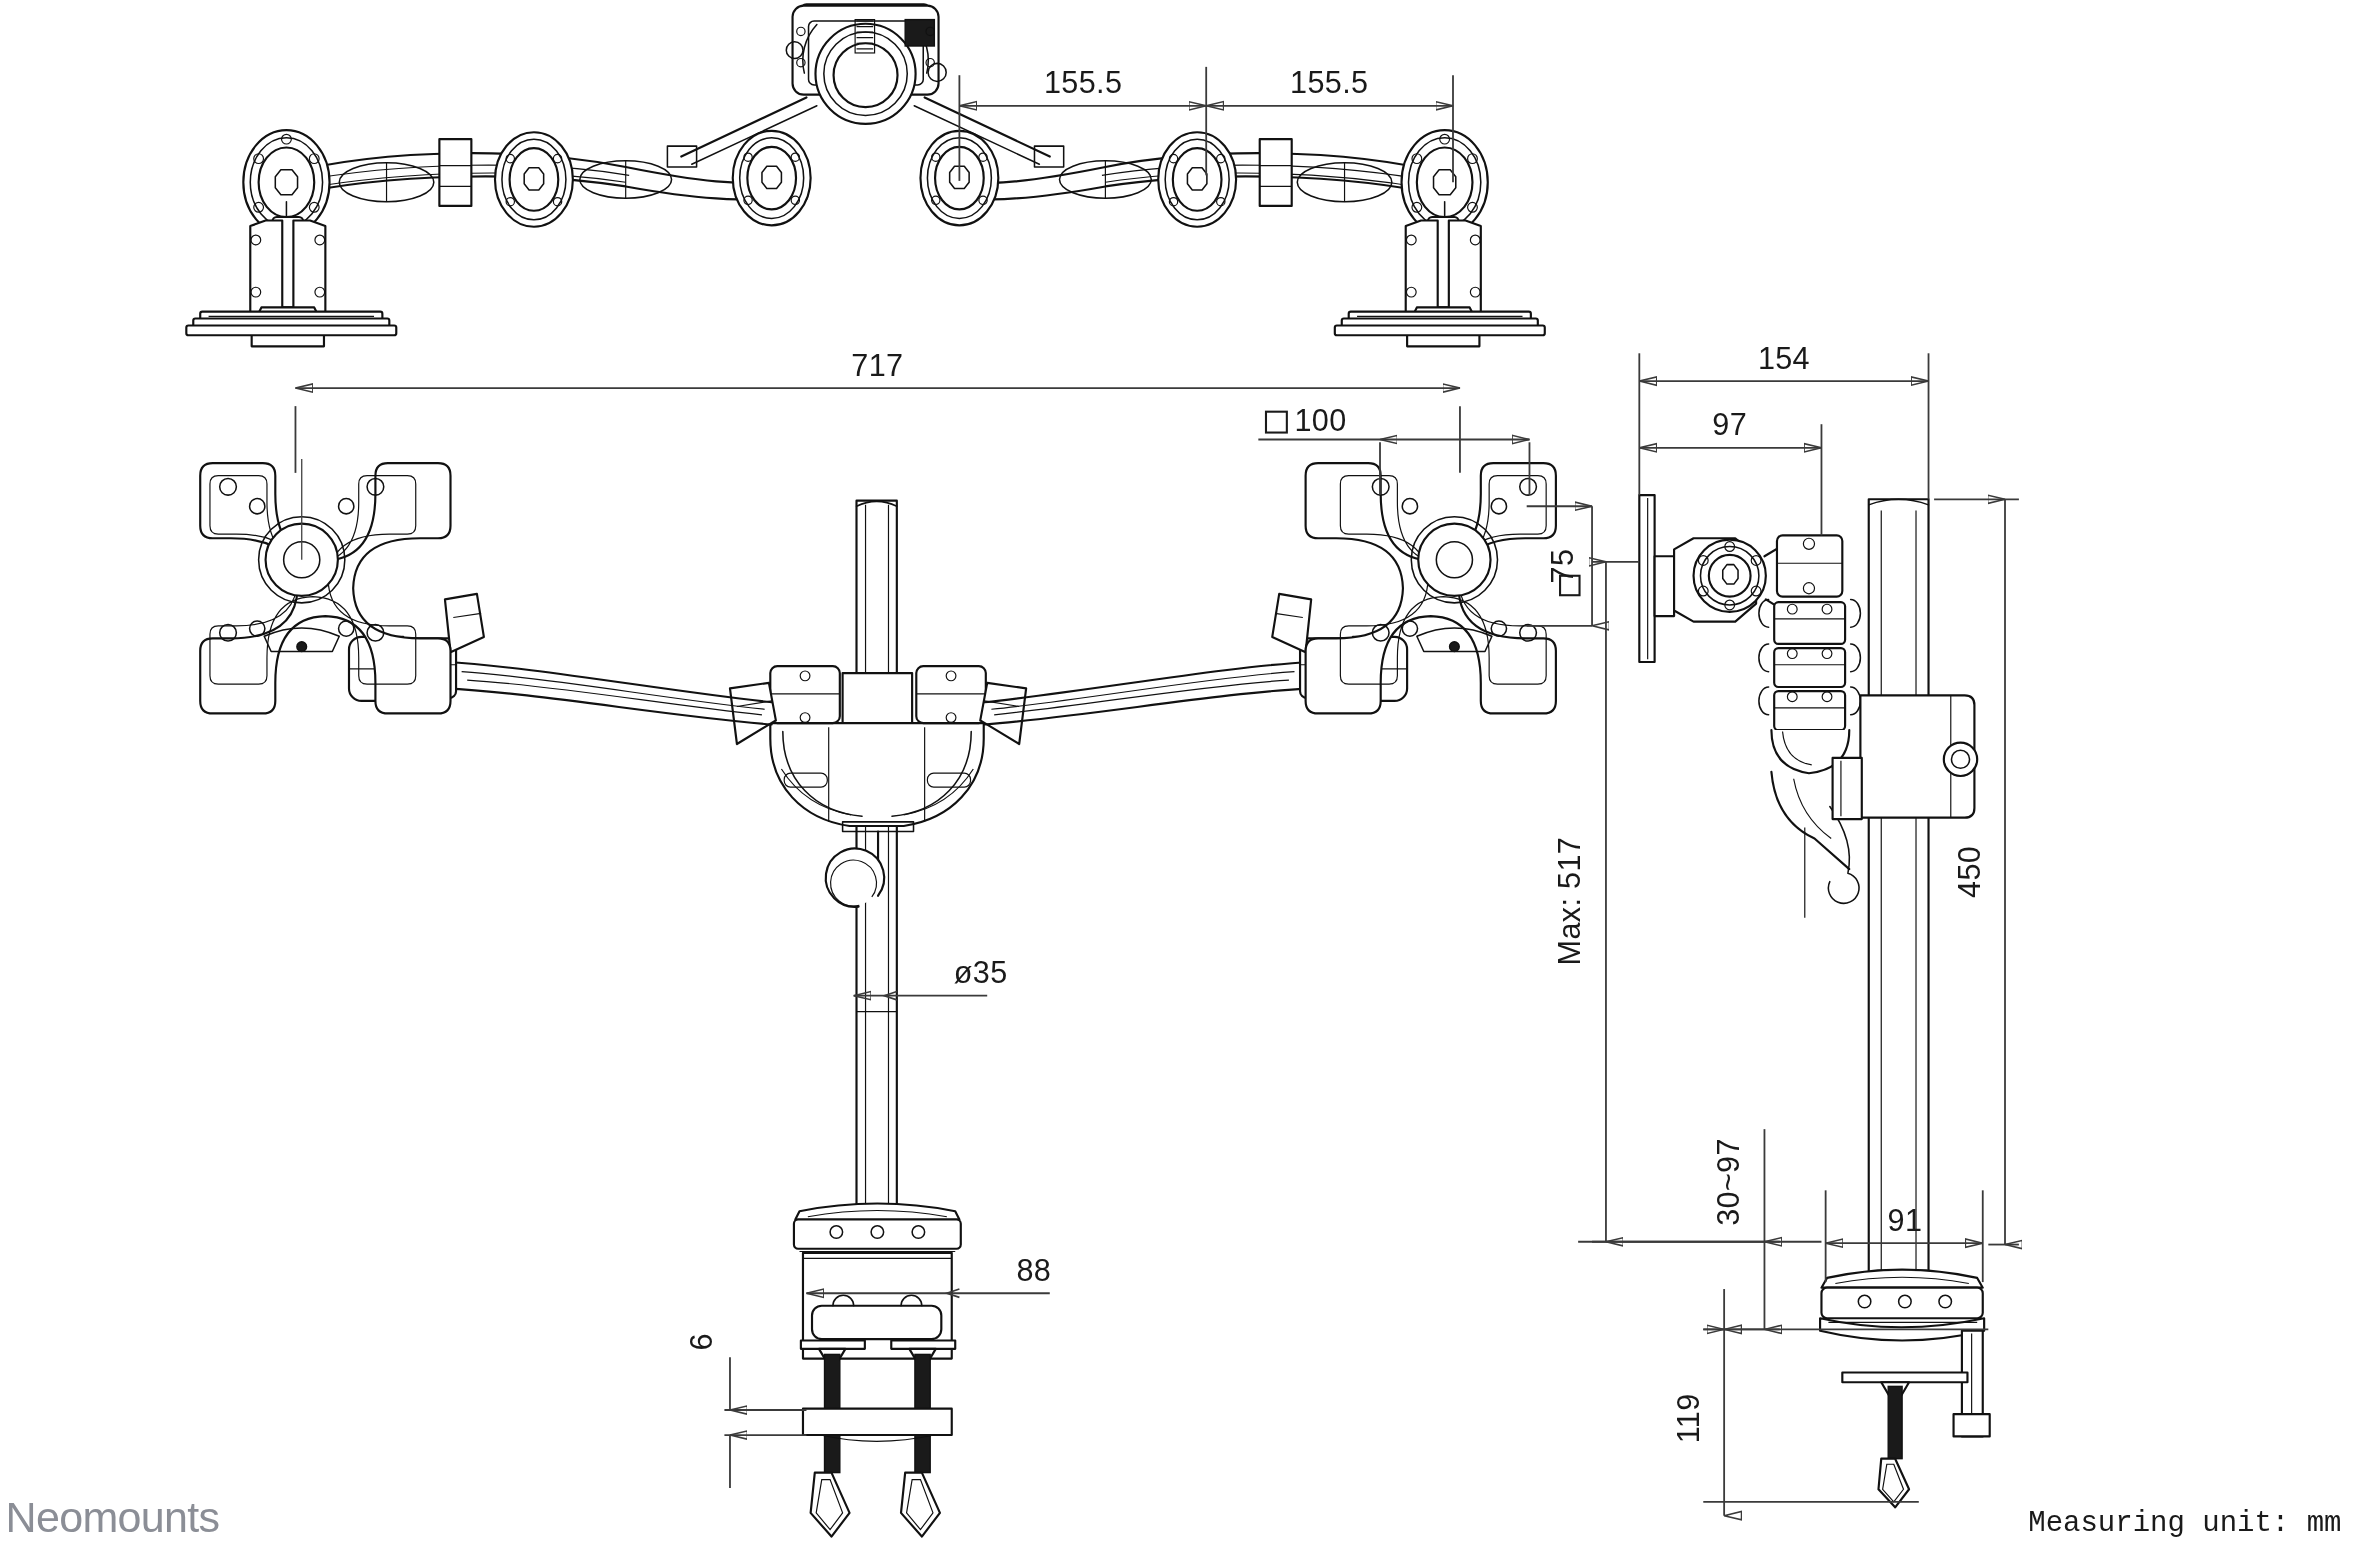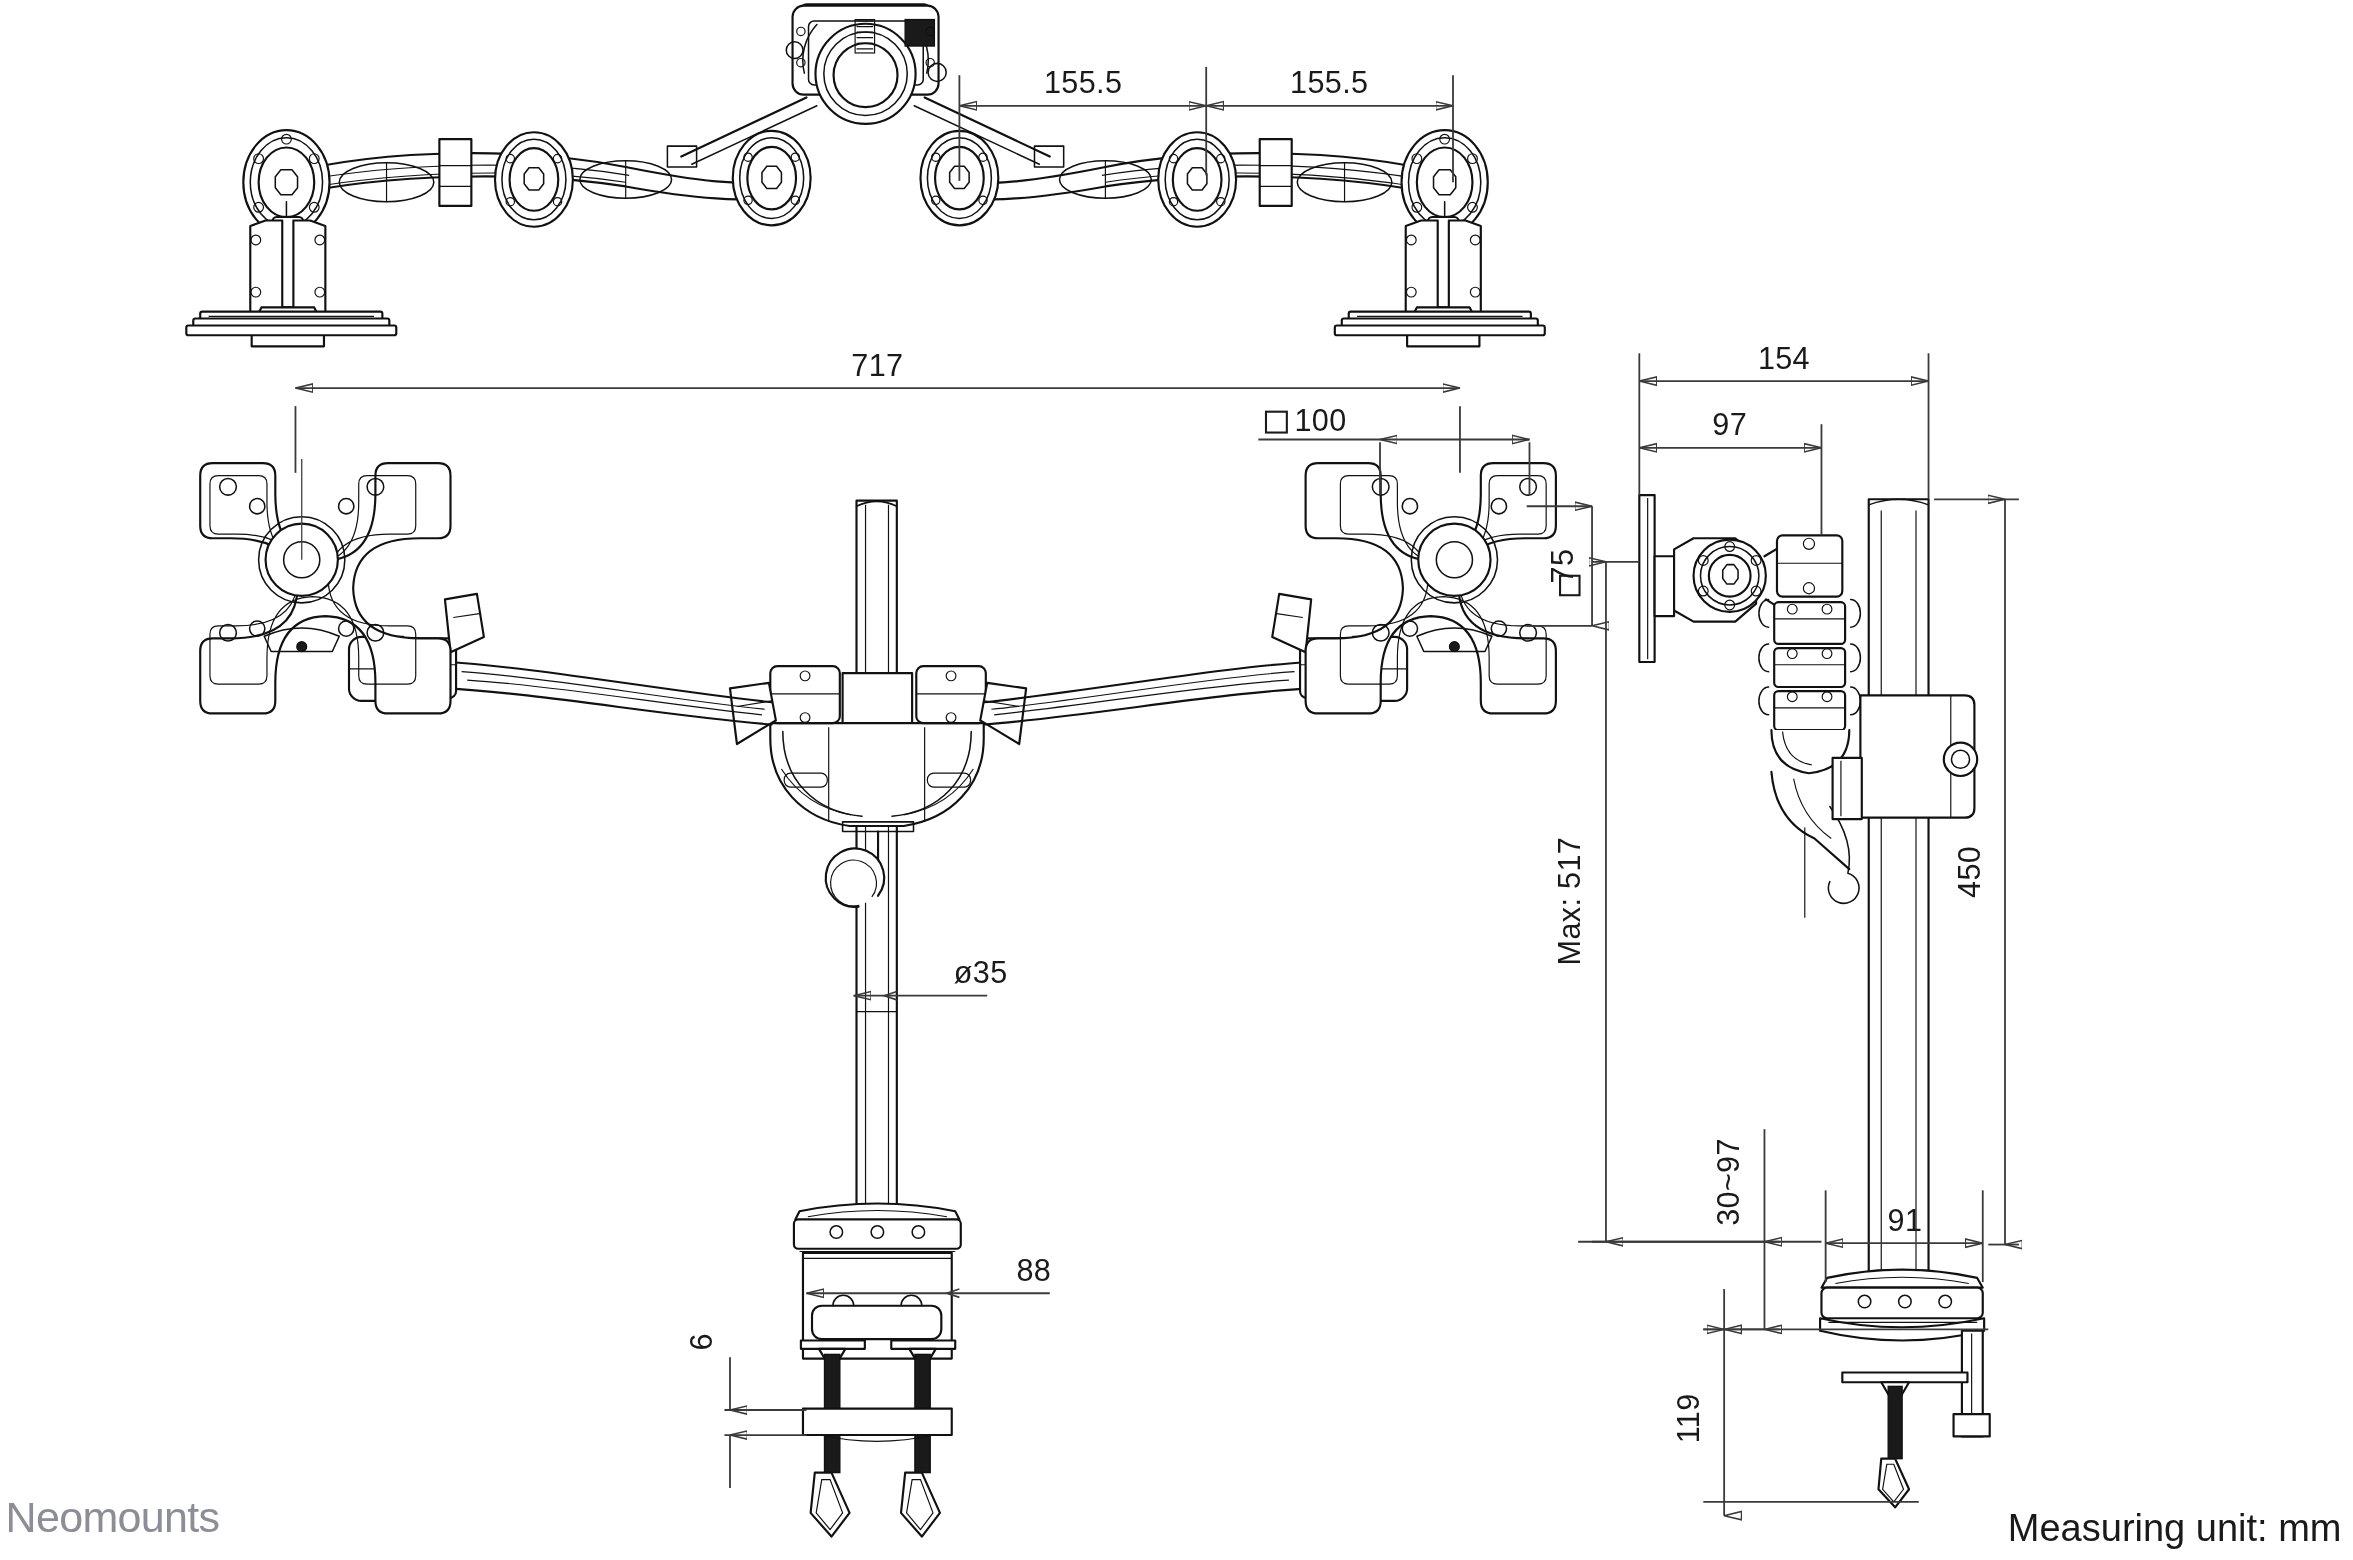--- a/index.html
+++ b/index.html
@@ -32,22 +32,22 @@
   #brand{
     position:absolute;left:5.6px;top:1493px;
     font-family:"Liberation Sans", sans-serif;
     font-size:43px;font-weight:normal;
     color:#8b8e96;
     letter-spacing:-0.7px;
     white-space:nowrap;
   }
   #unit-note{
     position:absolute;right:12.5px;top:1507px;
-    font-family:Liberation Sans, sans-serif;
-    font-size:38px;
+    font-family:Liberation Mono, monospace;
+    font-size:29px;
     color:#1a1a1a;
     white-space:nowrap;
   }
 </style>
 </head>
 <body>
 
 <div id="sheet">
 
 <svg class="drawing" viewBox="0 0 3386 2245" xmlns="http://www.w3.org/2000/svg">

